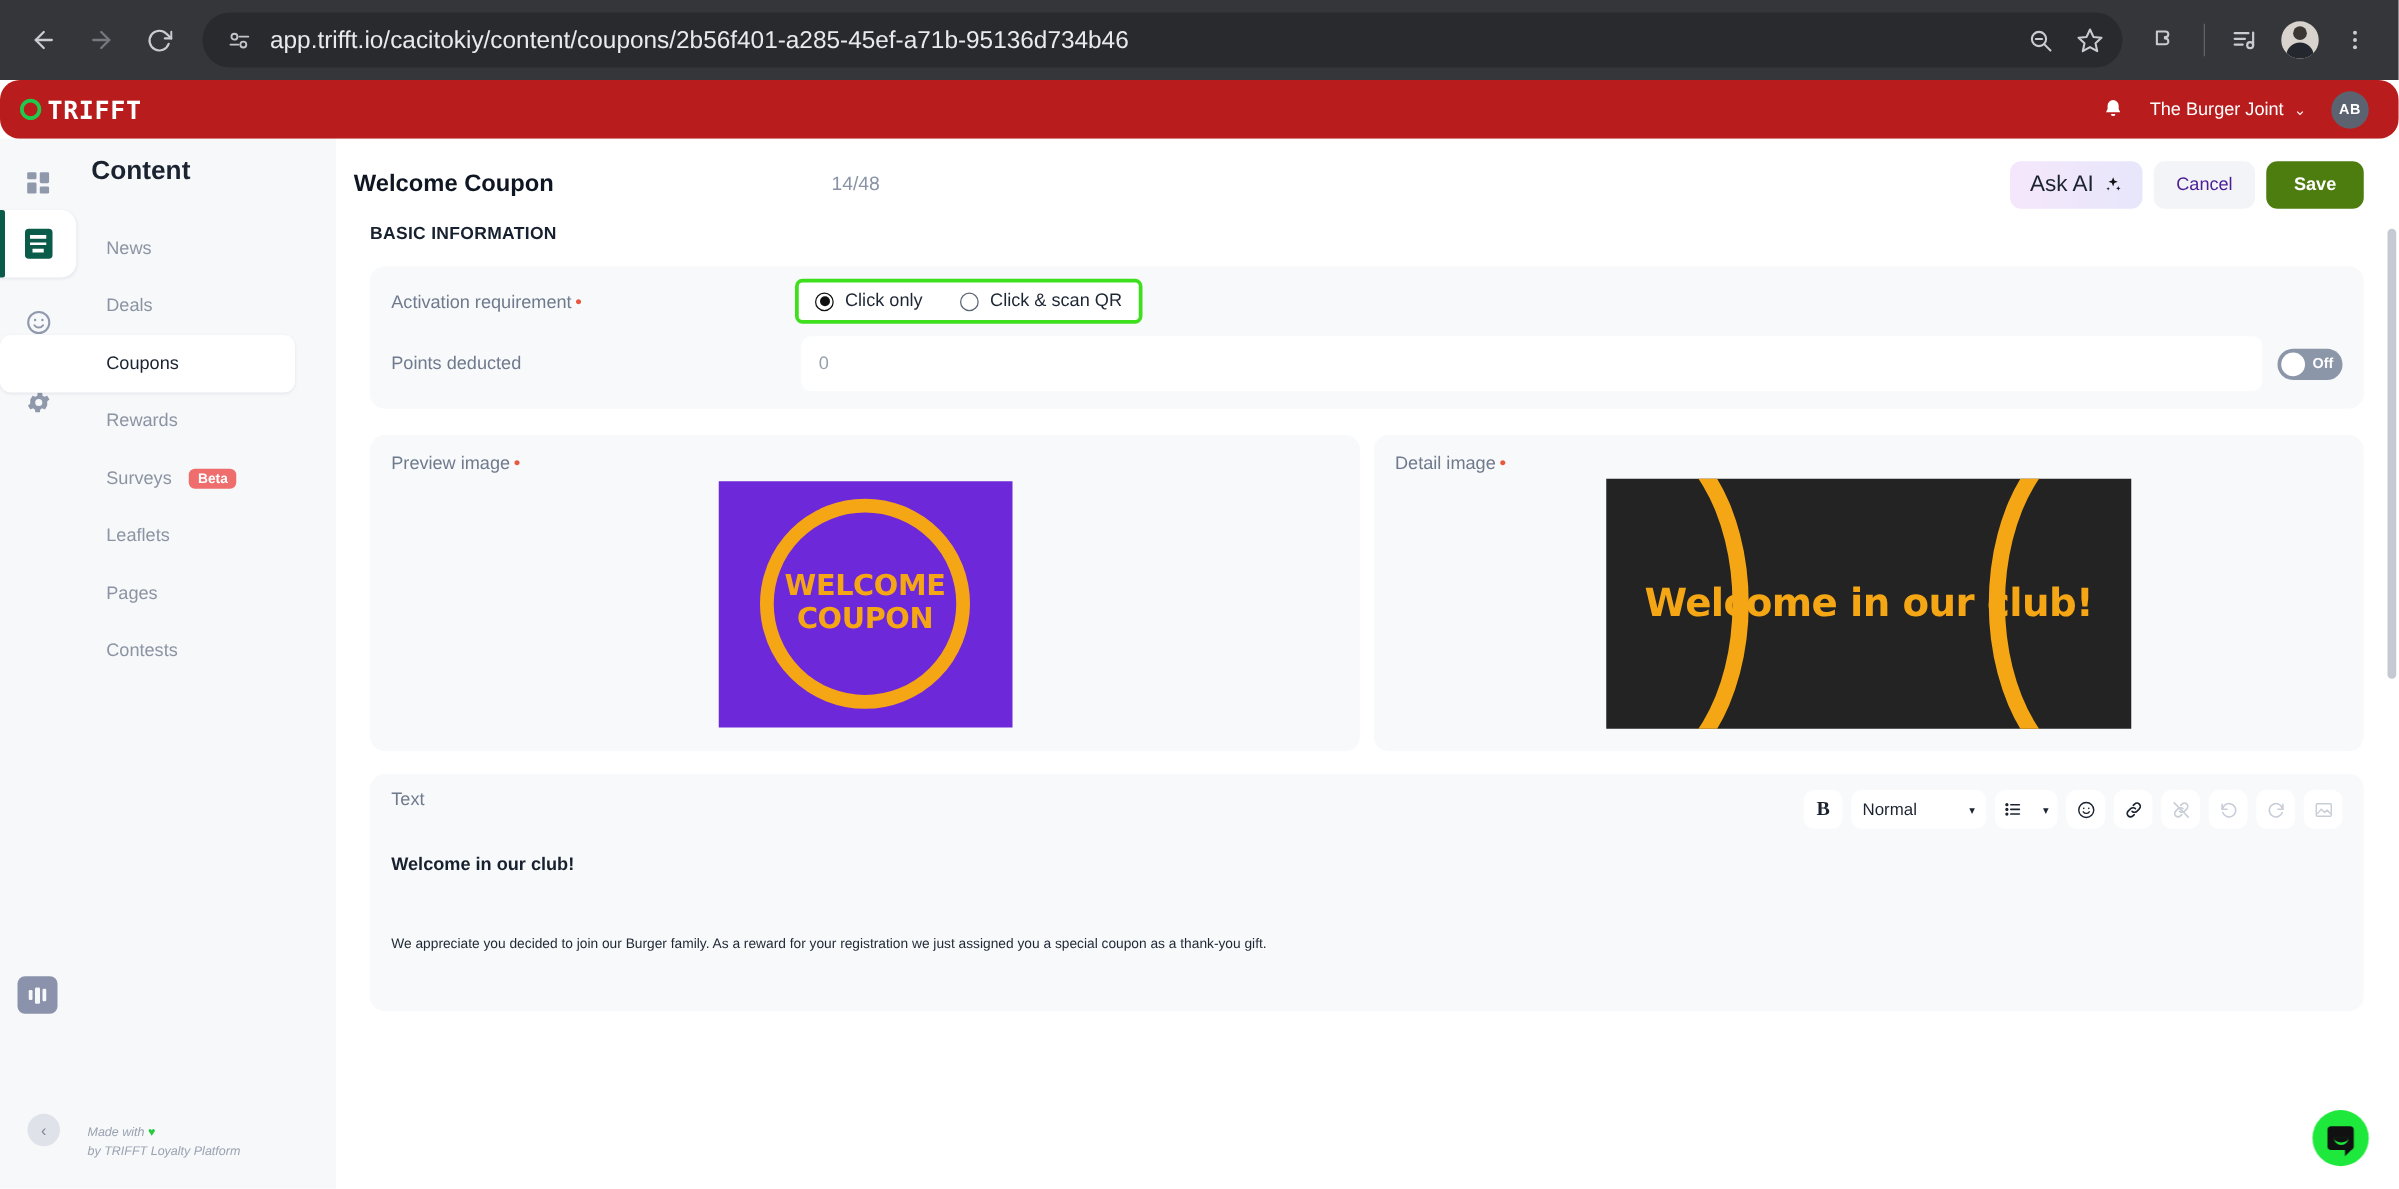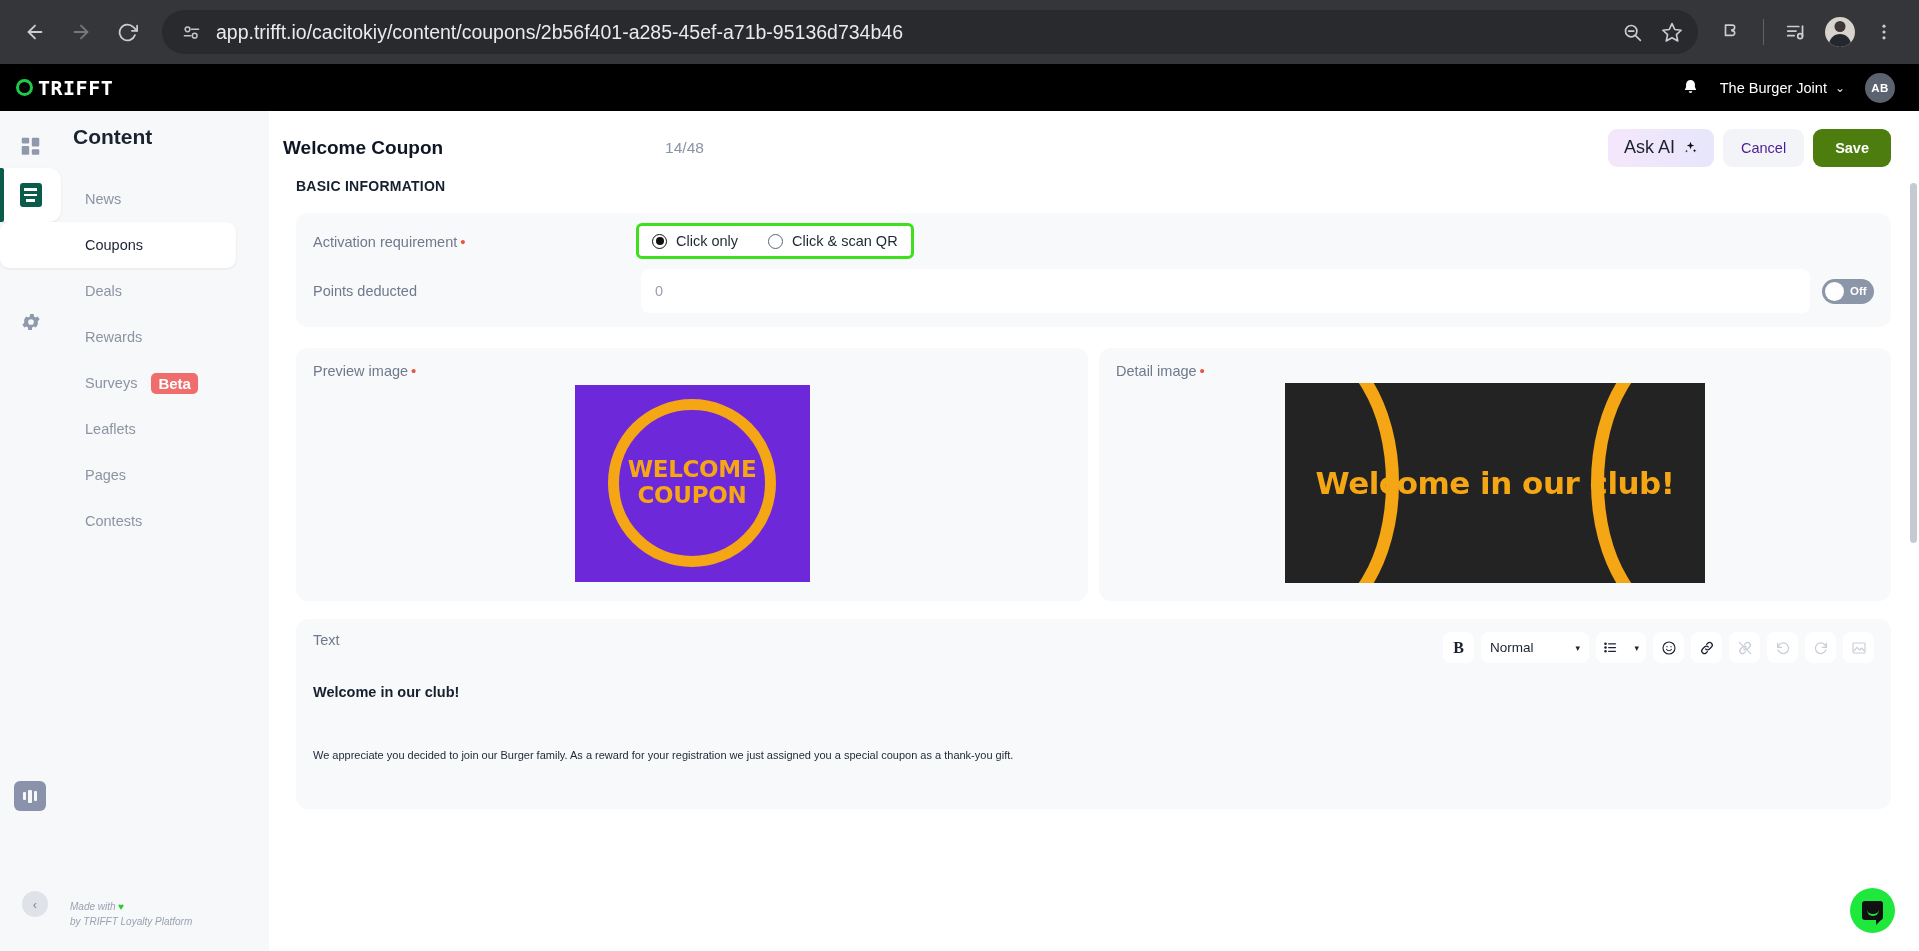--- a/index.html
+++ b/index.html
@@ -82,24 +82,25 @@
   .avatar-chrome::after {
     content: ""; position: absolute; bottom: 0px; left: 50%;
     transform: translateX(-50%);
     width: 22px; height: 13px; border-radius: 11px 11px 0 0;
     background: #24282e;
   }
 
   
   .app-header {
     height: 47px; width: 100%;
-    background: #000000;
+    background: #b91c1c;
     display: flex; align-items: center;
     padding: 0 24px 0 16px;
     position: relative;
+    border-radius: 16px;
   }
   .logo-wrap { display: flex; align-items: center; gap: 5px; }
   .logo-mark {
     width: 17px; height: 17px;
     border: 3px solid #1fc94c;
     border-radius: 50%;
   }
   .logo-text {
     color: #ffffff;
     font-family: "DejaVu Sans Mono", monospace;
@@ -161,21 +162,21 @@
     margin-right: 33px; border-radius: 9px;
     position: relative;
   }
   .nav-item.active {
     background: #ffffff; color: #1b2330; font-weight: 500;
     box-shadow: 0 1px 3px rgba(20,30,60,.08);
   }
   .badge-beta {
     margin-left: 14px;
     background: #ef6d6d; color: #fff;
-    font-size: 15px; font-weight: 600;
+    font-size: 11px; font-weight: 600;
     padding: 2px 7px; border-radius: 5px;
   }
   .active-rail-tile {
     position: absolute; left: 0; top: 0;
     width: 61px; height: 54px;
     background: #ffffff; border-radius: 0 12px 12px 0;
     box-shadow: 0 1px 3px rgba(20,30,60,.08);
     display: flex; align-items: center; justify-content: center;
   }
   .active-rail-tile::before {
@@ -523,25 +524,25 @@
           </svg>
       </div>
     </div>
 
     <div class="sb-title">Content</div>
 
     <div class="nav-list">
       <div class="nav-item">
         <span>News</span>
       </div>
+      <div class="nav-item">
+        <span>Deals</span>
+      </div>
       <div class="nav-item active">
         <span>Coupons</span>
-      </div>
-      <div class="nav-item">
-        <span>Deals</span>
       </div>
       <div class="nav-item">
         <span>Rewards</span>
       </div>
       <div class="nav-item">
         <span>Surveys</span>
         <span class="badge-beta">Beta</span>
       </div>
       <div class="nav-item">
         <span>Leaflets</span>

